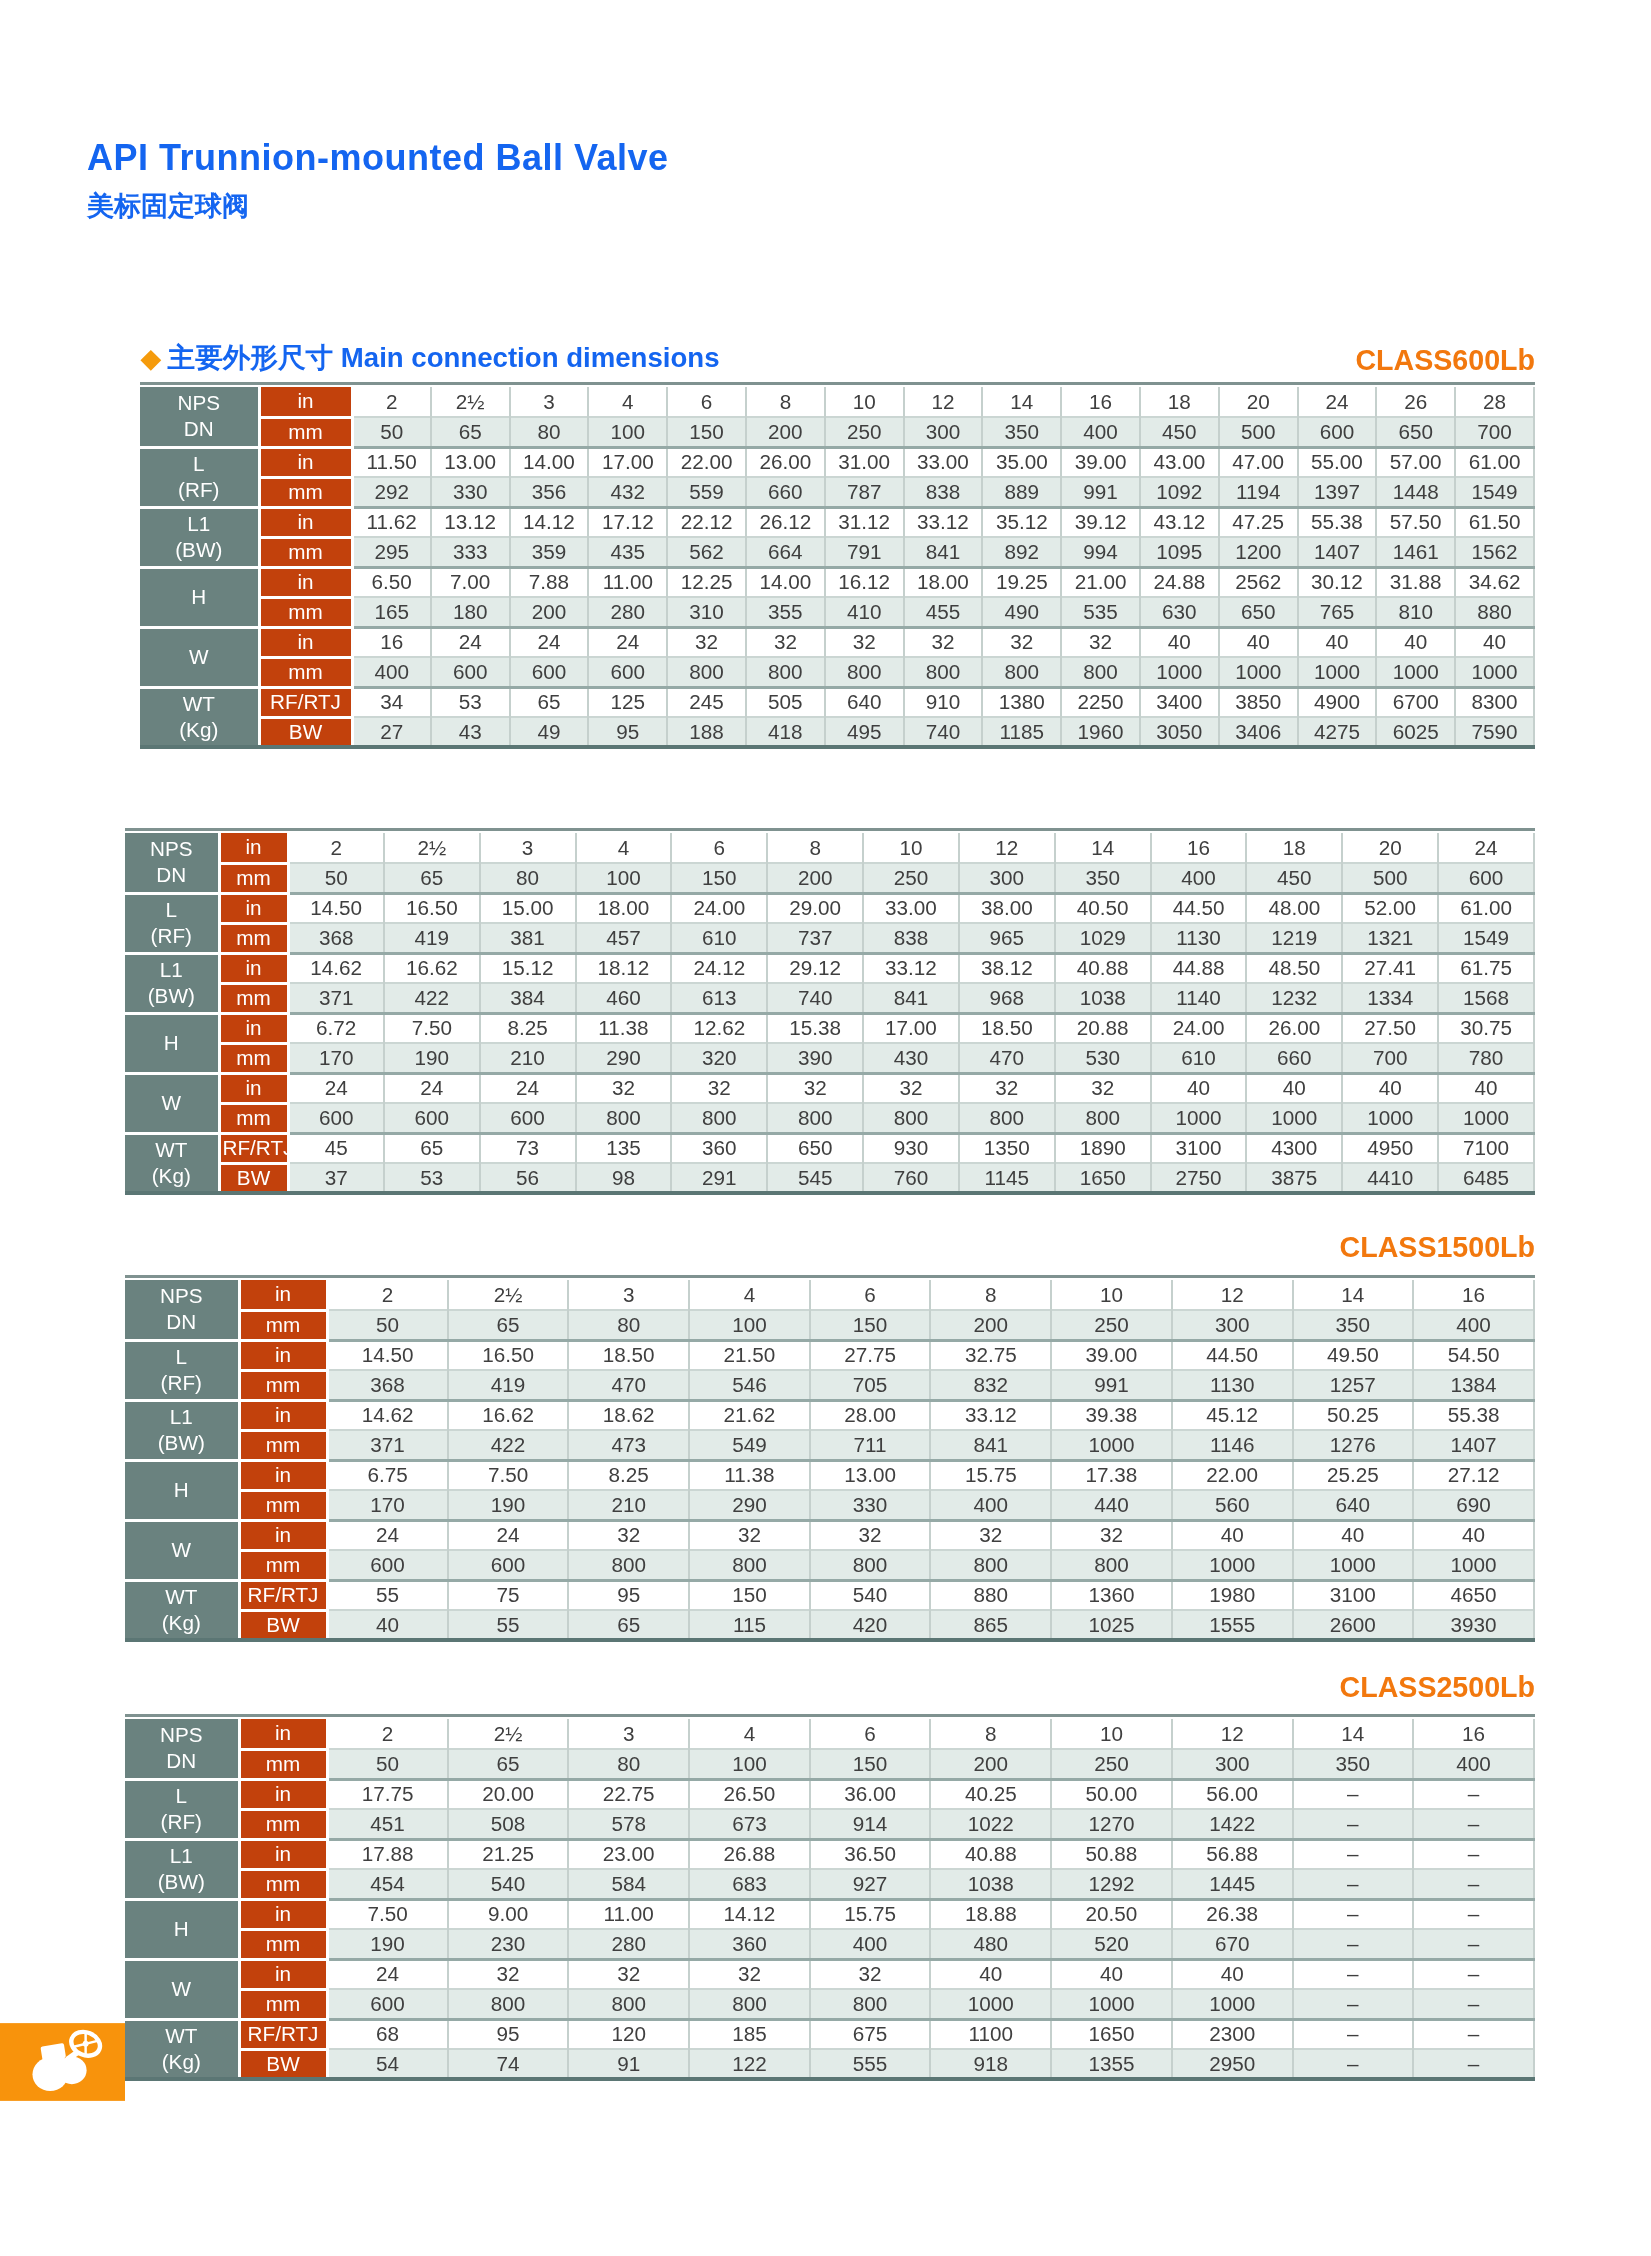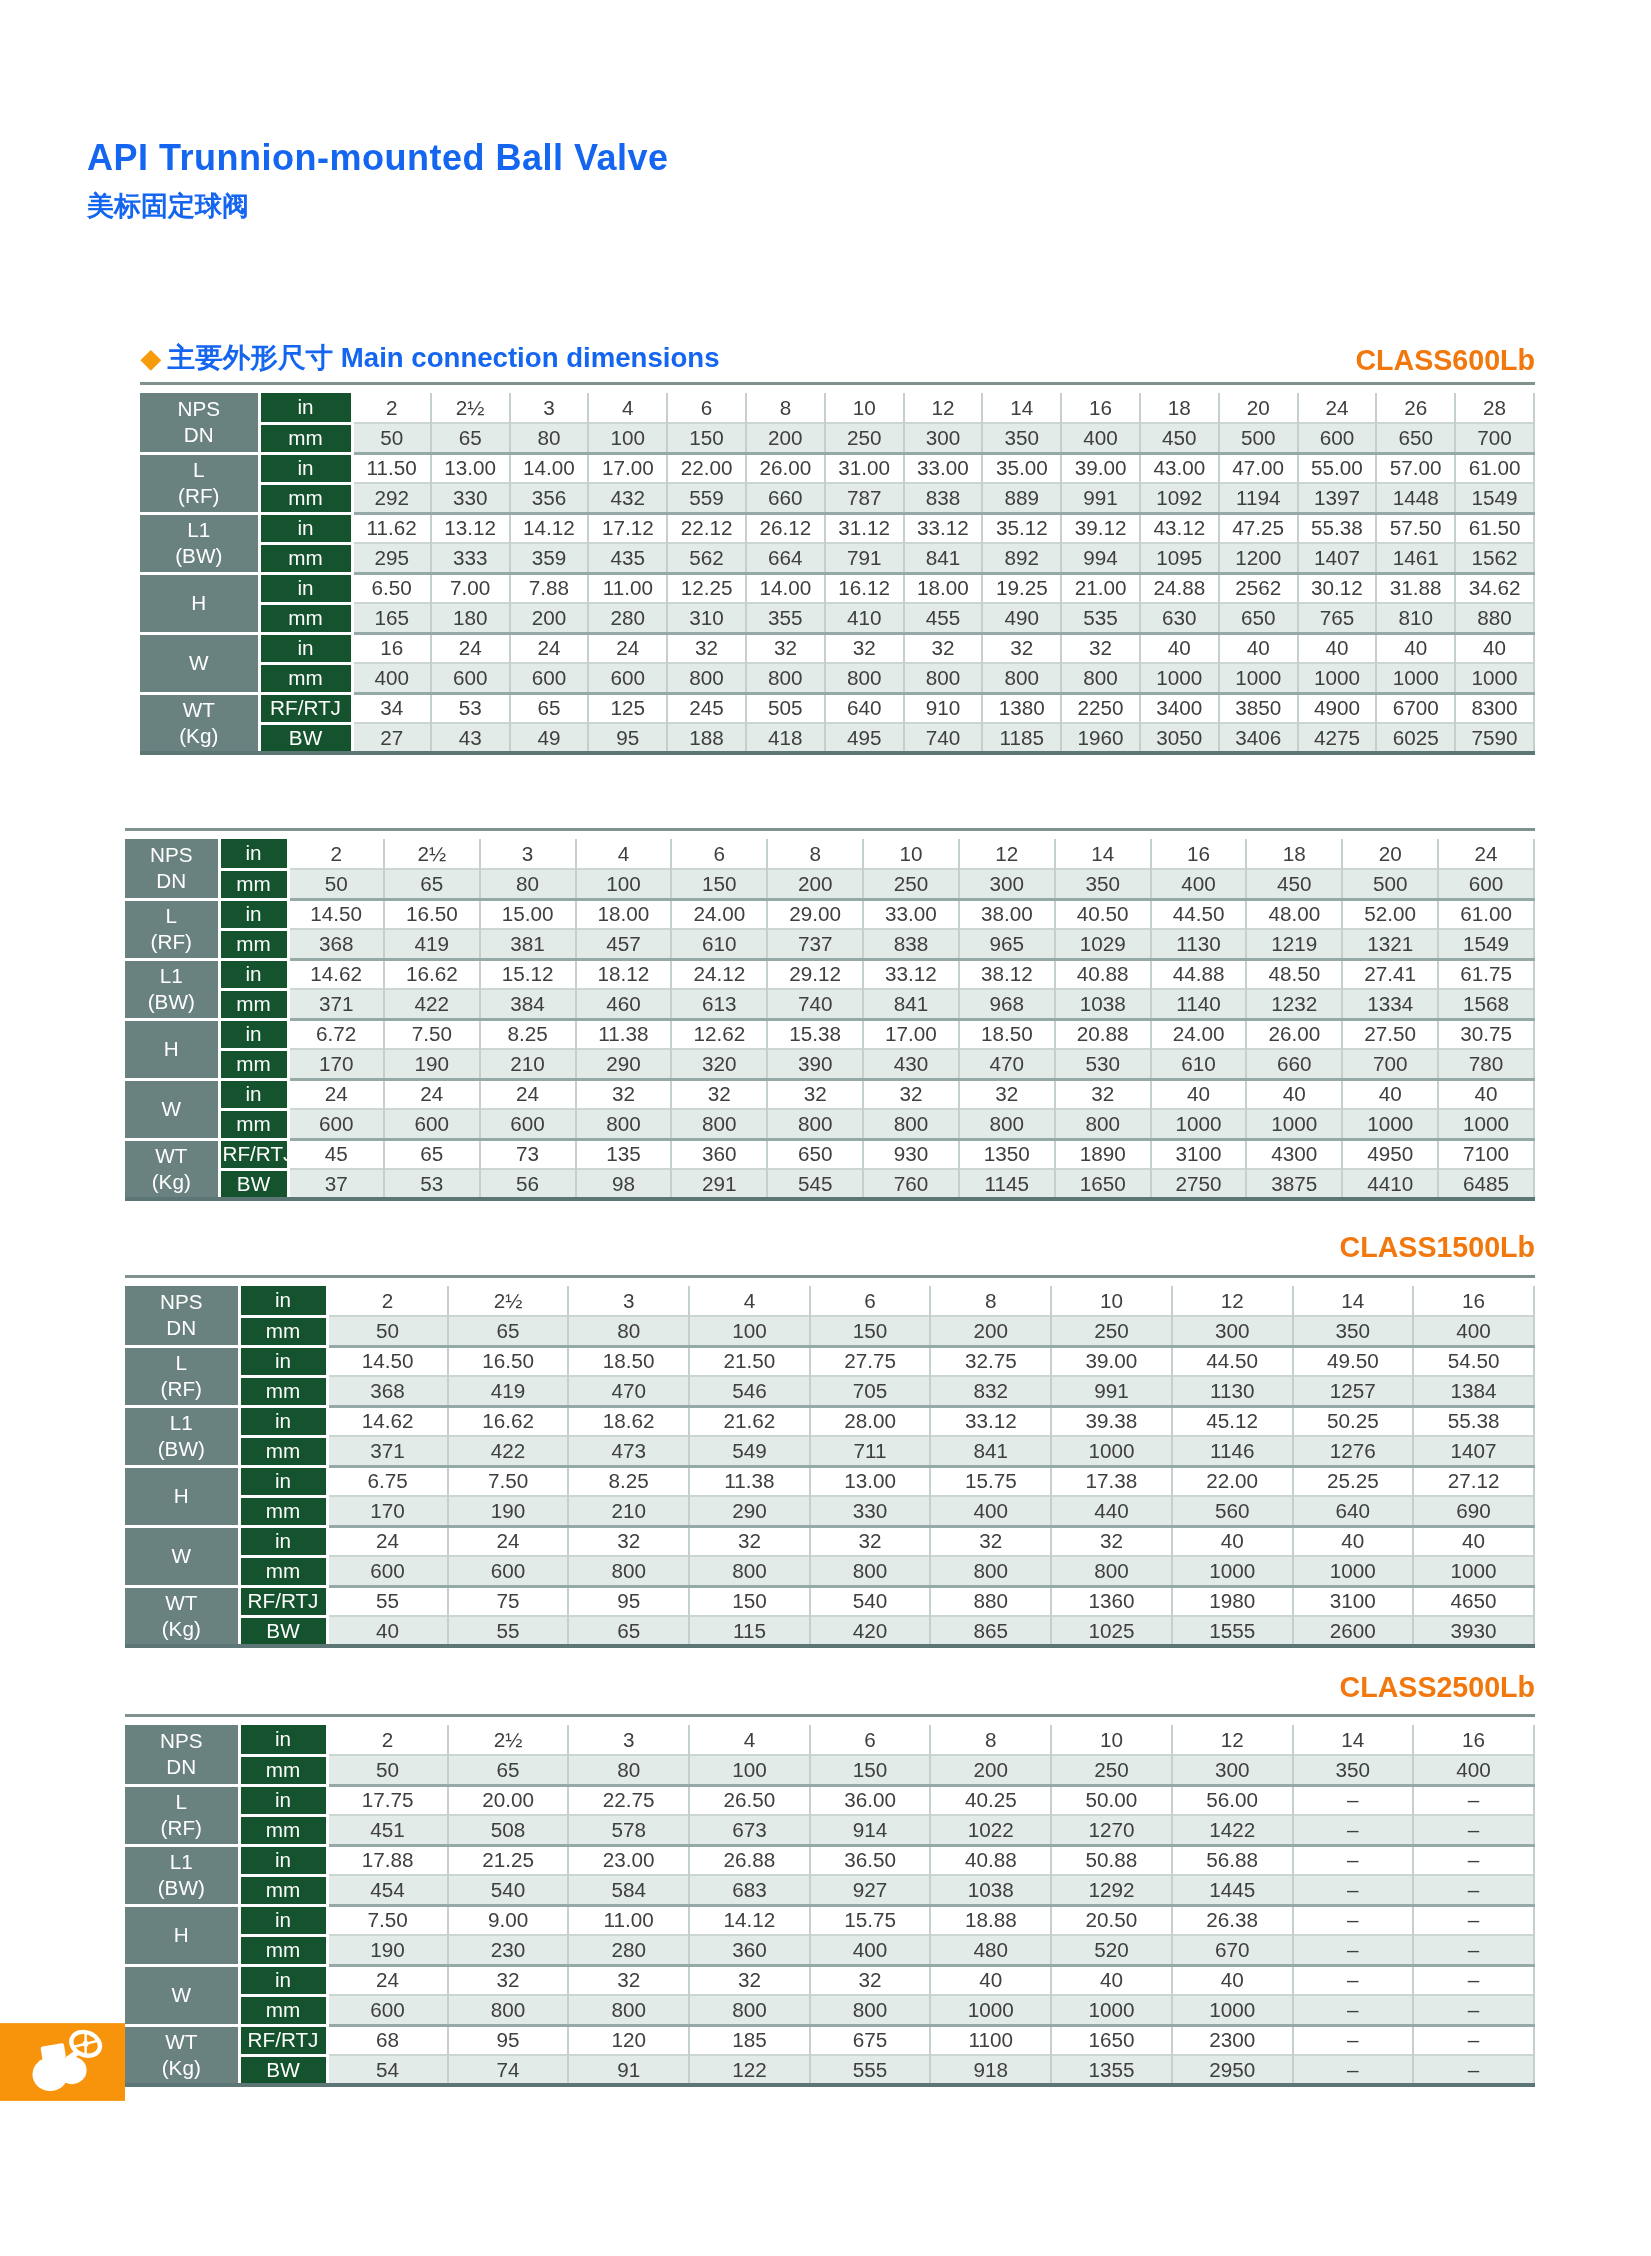--- a/index.html
+++ b/index.html
@@ -13,31 +13,31 @@
   .section-row { position:absolute; left:141px; top:339px; width:1394px; display:flex; justify-content:space-between; align-items:flex-end; }
   .section-heading { font-size:27.6px; font-weight:bold; color:#1465f0; display:flex; align-items:center; }
   .diamond { color:#f59b0c; font-size:25.6px; margin-right:6.9px; }
 
   .class-label { font-size:28.6px; font-weight:bold; color:#f2780e; line-height:29.6px; }
   .class-label-row { position:absolute; text-align:right; }
   .lbl2 { left:125px; top:788px; width:1410px; }
   .lbl3 { left:125px; top:1233px; width:1410px; }
   .lbl4 { left:125px; top:1673px; width:1410px; }
 
-  .tbl-wrap { position:absolute; border-top:3.9px solid #7f9290; padding-top:8px; }
+  .tbl-wrap { position:absolute; border-top:3.9px solid #7f9290; padding-top:2px; }
   .w1 { left:140px; top:382px;  width:1395px; }
   .w2 { left:125px; top:828px;  width:1410px; }
   .w3 { left:125px; top:1275px; width:1410px; }
   .w4 { left:125px; top:1714px; width:1410px; }
 
   table.dims { width:100%; border-collapse:collapse; table-layout:fixed; border-bottom:4.9px solid #5b7674; }
   table.dims td { height:30px; padding:0 2px; text-align:center; vertical-align:middle; font-size:20.7px; line-height:1.05; overflow:hidden; }
   td.lab { background:#6a827f; color:#ffffff; border-right:3px solid #ffffff; }
   td.lab div { line-height:1.25; }
-  td.sub { background:#14532d; color:#ffffff; border-right:3px solid #ffffff; }
+  td.sub { background:#c2410c; color:#ffffff; border-right:3px solid #ffffff; }
   td.d   { color:#3f3f3f; border-right:2px solid #c5d0cd; }
   tr.row-in  td.d { background:#ffffff; }
   tr.row-mm  td.d { background:#e2ebe8; }
   tr.row-mm  td.sub { border-top:3px solid #ffffff; }
   tr.row-mm  td.d   { border-top:2px solid #cbd6d3; }
   tr.group-start td.lab, tr.group-start td.sub { border-top:3px solid #ffffff; }
   tr.group-start td.d { border-top:3px solid #95a9a6; }
 
   .logo { position:absolute; left:0; top:2023px; width:125px; height:78px; }
   .logo svg { display:block; width:125px; height:78px; }

